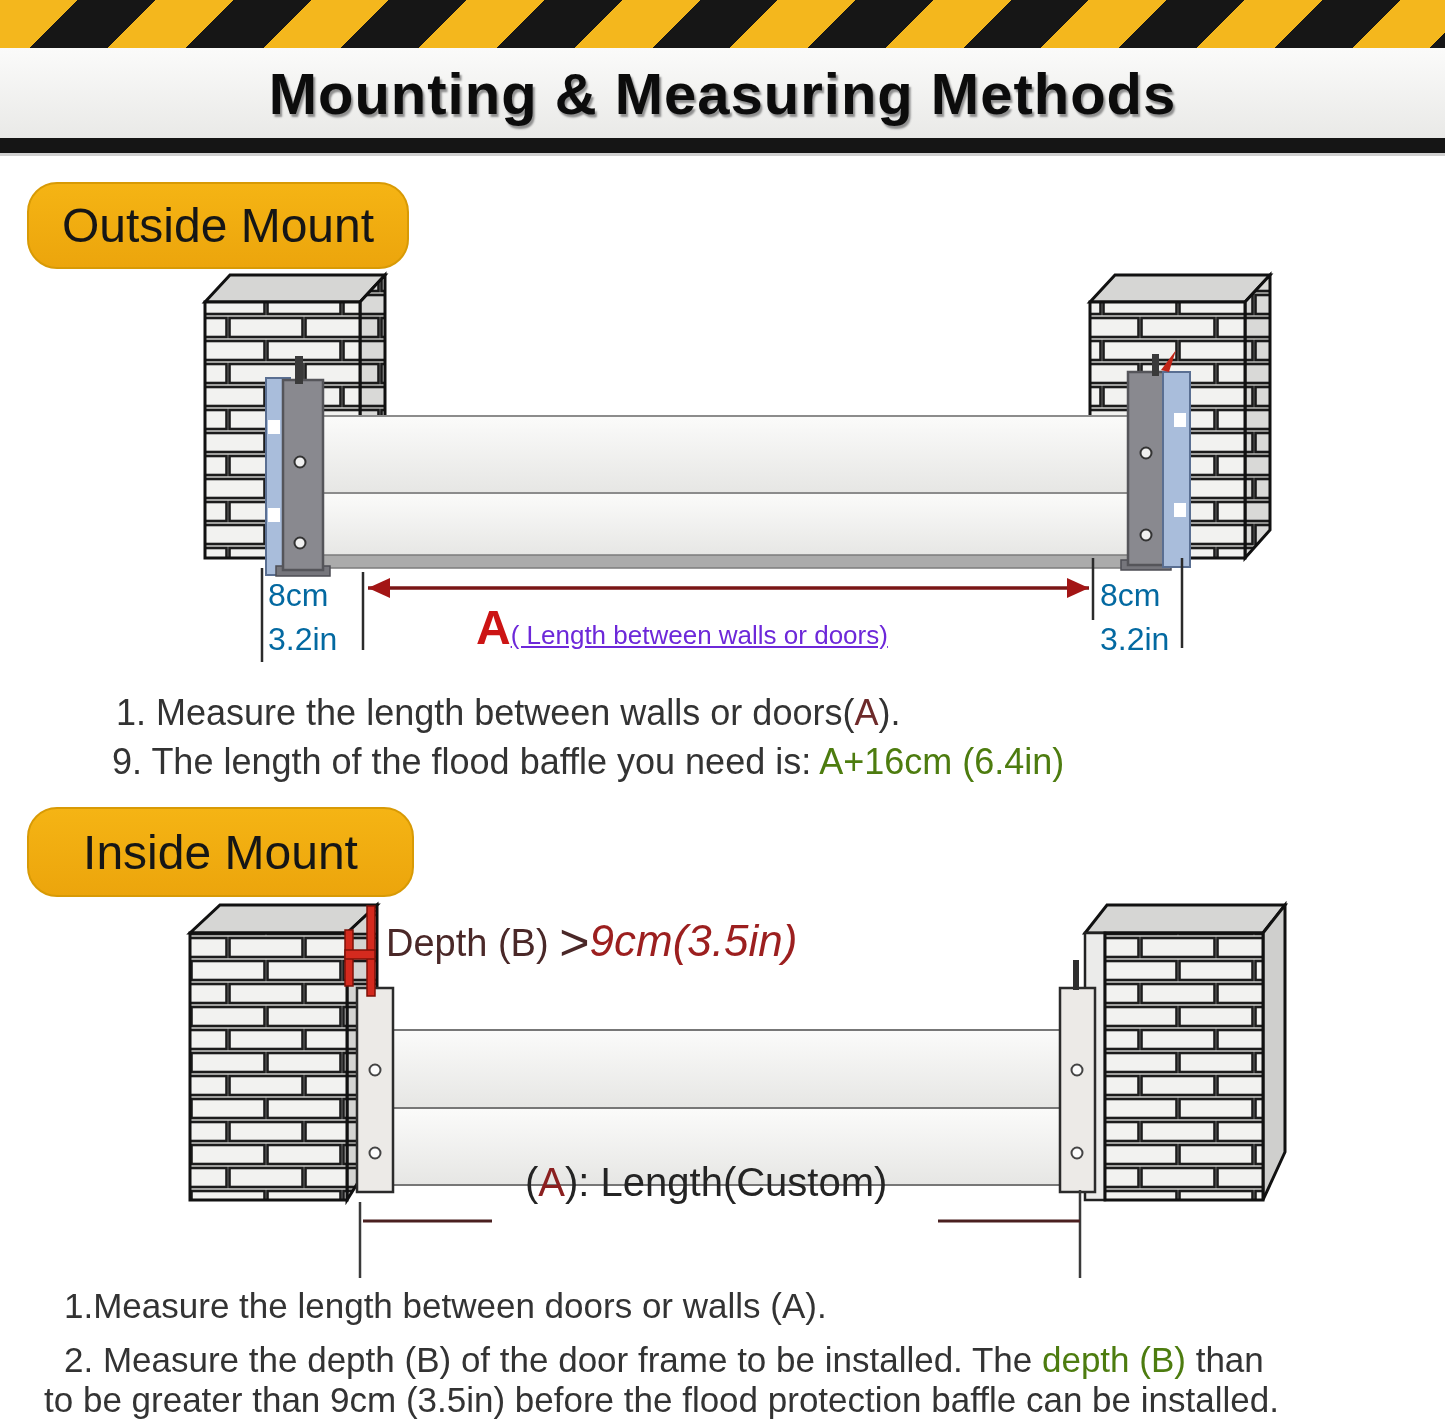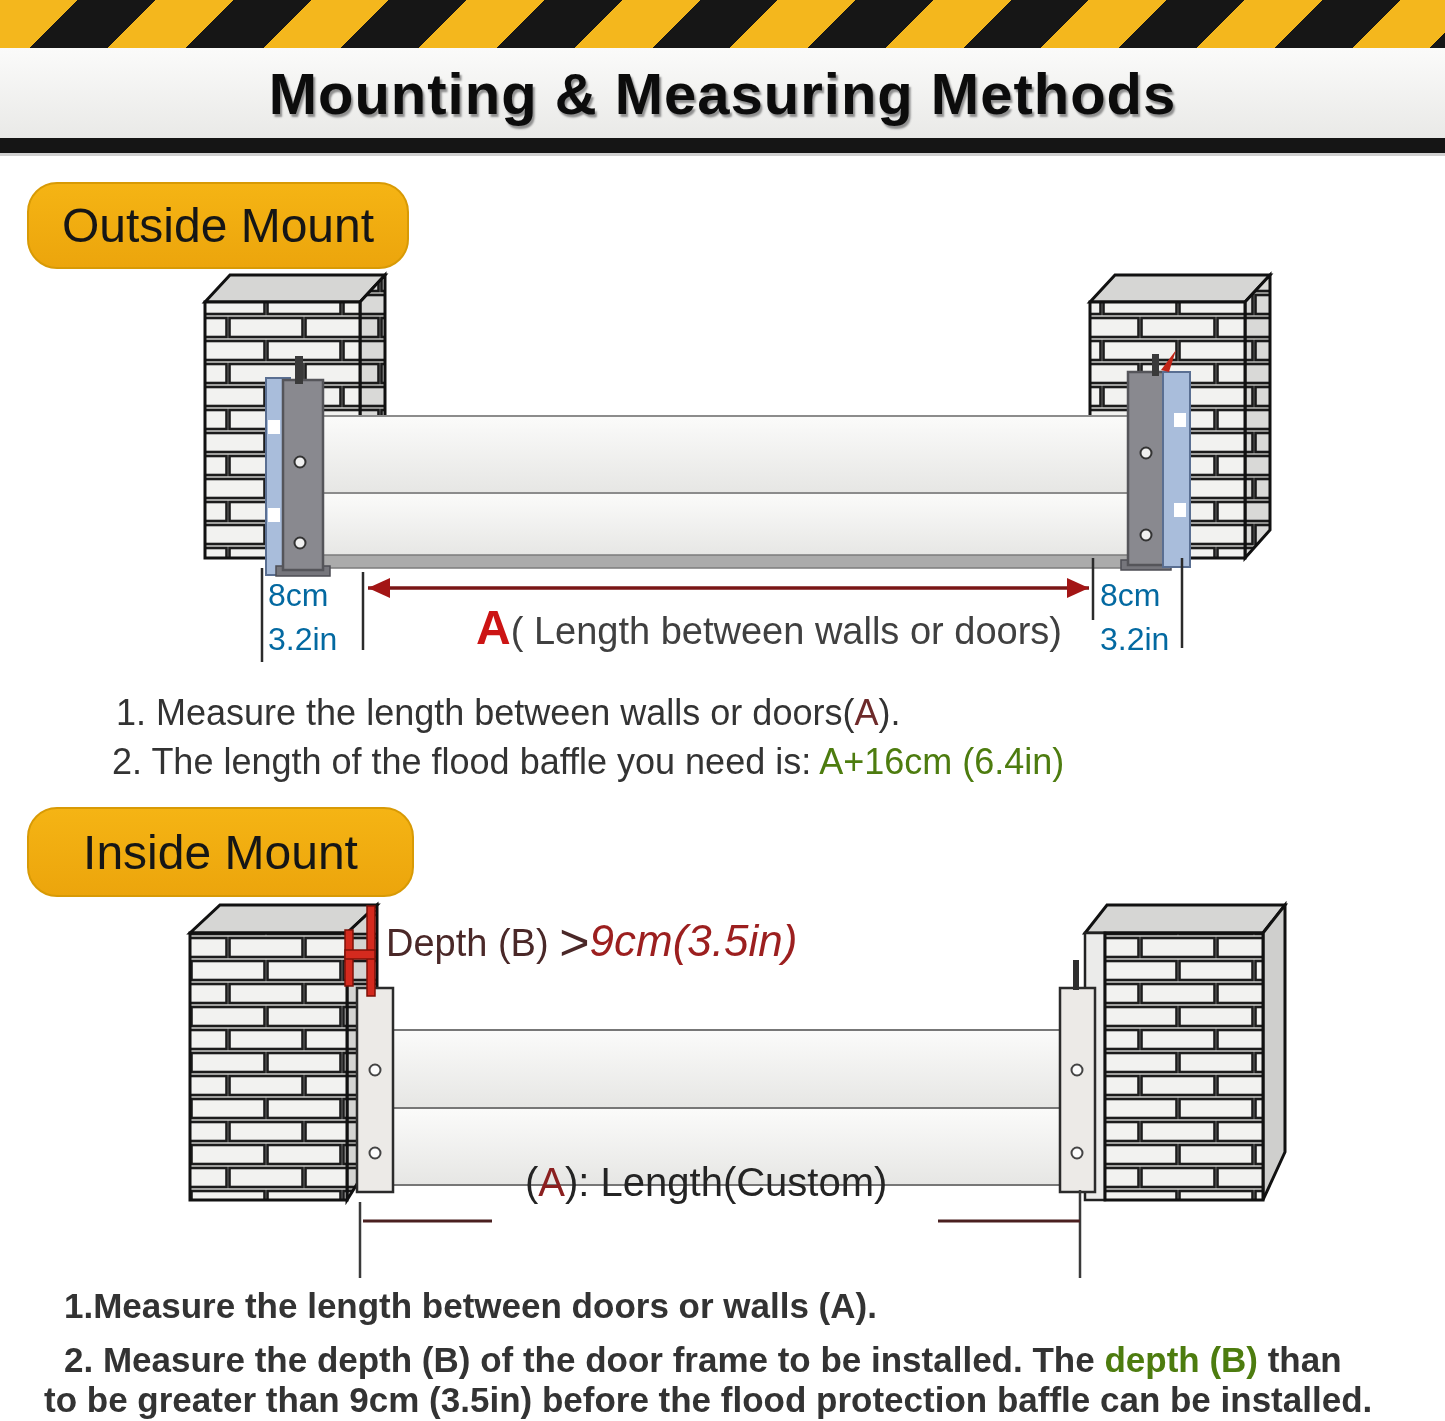--- a/index.html
+++ b/index.html
@@ -19,23 +19,23 @@
         border-bottom:3px solid #cfcfcf;}
   
   .badge{background:linear-gradient(#f5b414,#eca50c);border:2px solid #d89a05;
         border-radius:30px;display:flex;align-items:center;justify-content:center;
         font-size:48px;color:#161616;}
   #badge-outside{left:27px;top:182px;width:378px;height:83px;}
   #badge-inside{left:27px;top:807px;width:383px;height:86px;}
   
   .cmlabel{font-size:32px;color:#0369a1;line-height:44px;}
   .len-a{font-size:48px;font-weight:bold;color:#cc1414;}
-  .len-rest{font-size:38px;color:#404040;}
+  .len-rest{font-size:26px;color:#6d28d9;text-decoration:underline;}
   .step{font-size:36px;color:#333333;white-space:nowrap;}
-  .step-in{font-size:35px;color:#333333;white-space:nowrap;font-weight:bold;}
+  .step-in{font-size:35px;color:#333333;white-space:nowrap;}
   .red{color:#4d7c0f;}
   .deep-a{color:#6e2a2a;}
   .depth-word{font-size:38px;color:#4a2828;}
   .depth-gt{font-size:52px;color:#4a2828;vertical-align:-4px;}
   .depth-val{font-size:44px;color:#9c1f1f;font-style:italic;}
   .inlen{font-size:40px;color:#242424;}
   .inlen .red{color:#8b2020;}
   svg{display:block;}
 </style>
 </head>
@@ -134,21 +134,21 @@
     <div>3.2in</div>
   </div>
   <div class="abs" style="left:476px;top:600px;white-space:nowrap;">
     <span class="len-a">A</span><span class="len-rest">( Length between walls or doors)</span>
   </div>
 
   <div class="abs step" style="left:116px;top:692px;">
     <span>1. Measure the length between walls or doors(</span><span class="deep-a">A</span><span>).</span>
   </div>
   <div class="abs step" style="left:112px;top:741px;">
-    <span>2. The length of the flood baffle you need is: </span><span class="red">A+16cm (6.4in)</span>
+    <span>9. The length of the flood baffle you need is: </span><span class="red">A+16cm (6.4in)</span>
   </div>
 
   <div class="abs badge" id="badge-inside">
     <span>Inside Mount</span>
   </div>
 
   <svg class="abs" style="left:0;top:890px;" width="1445" height="395" viewBox="0 0 1445 395">
     <defs>
       <pattern id="brickB" width="76" height="46" patternUnits="userSpaceOnUse">
         <rect width="76" height="46" fill="#d9d9d7"></rect>

